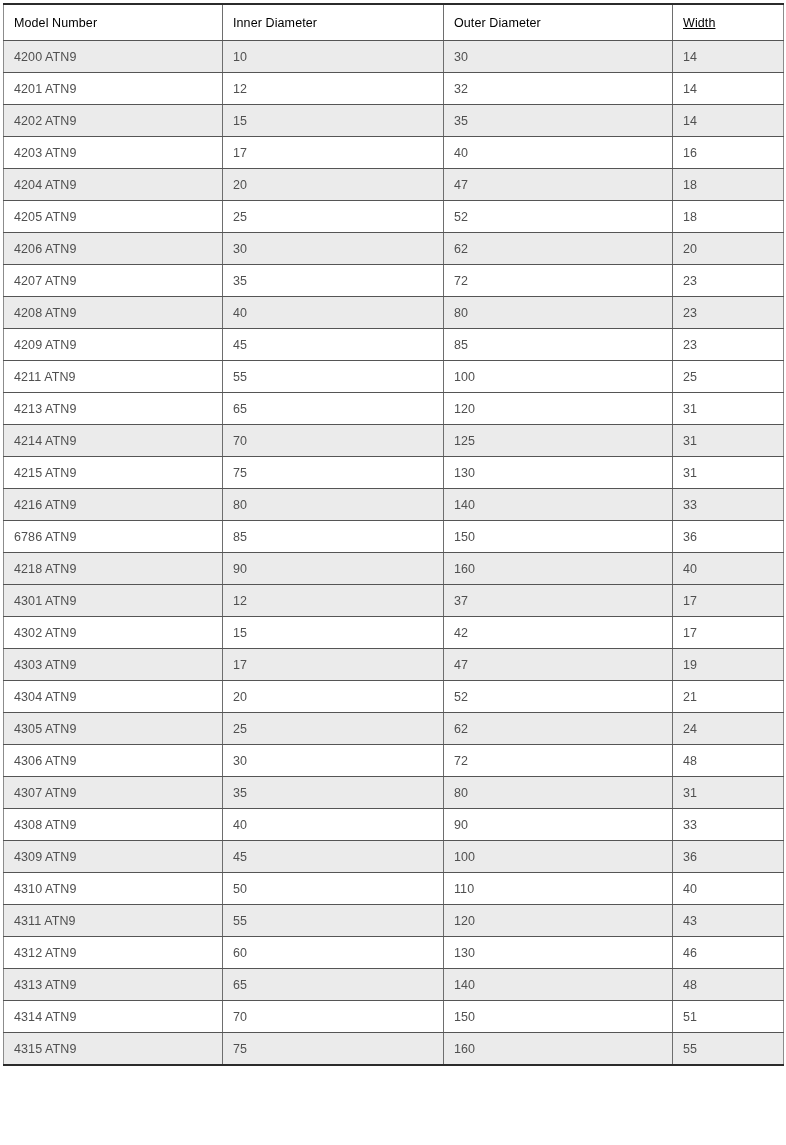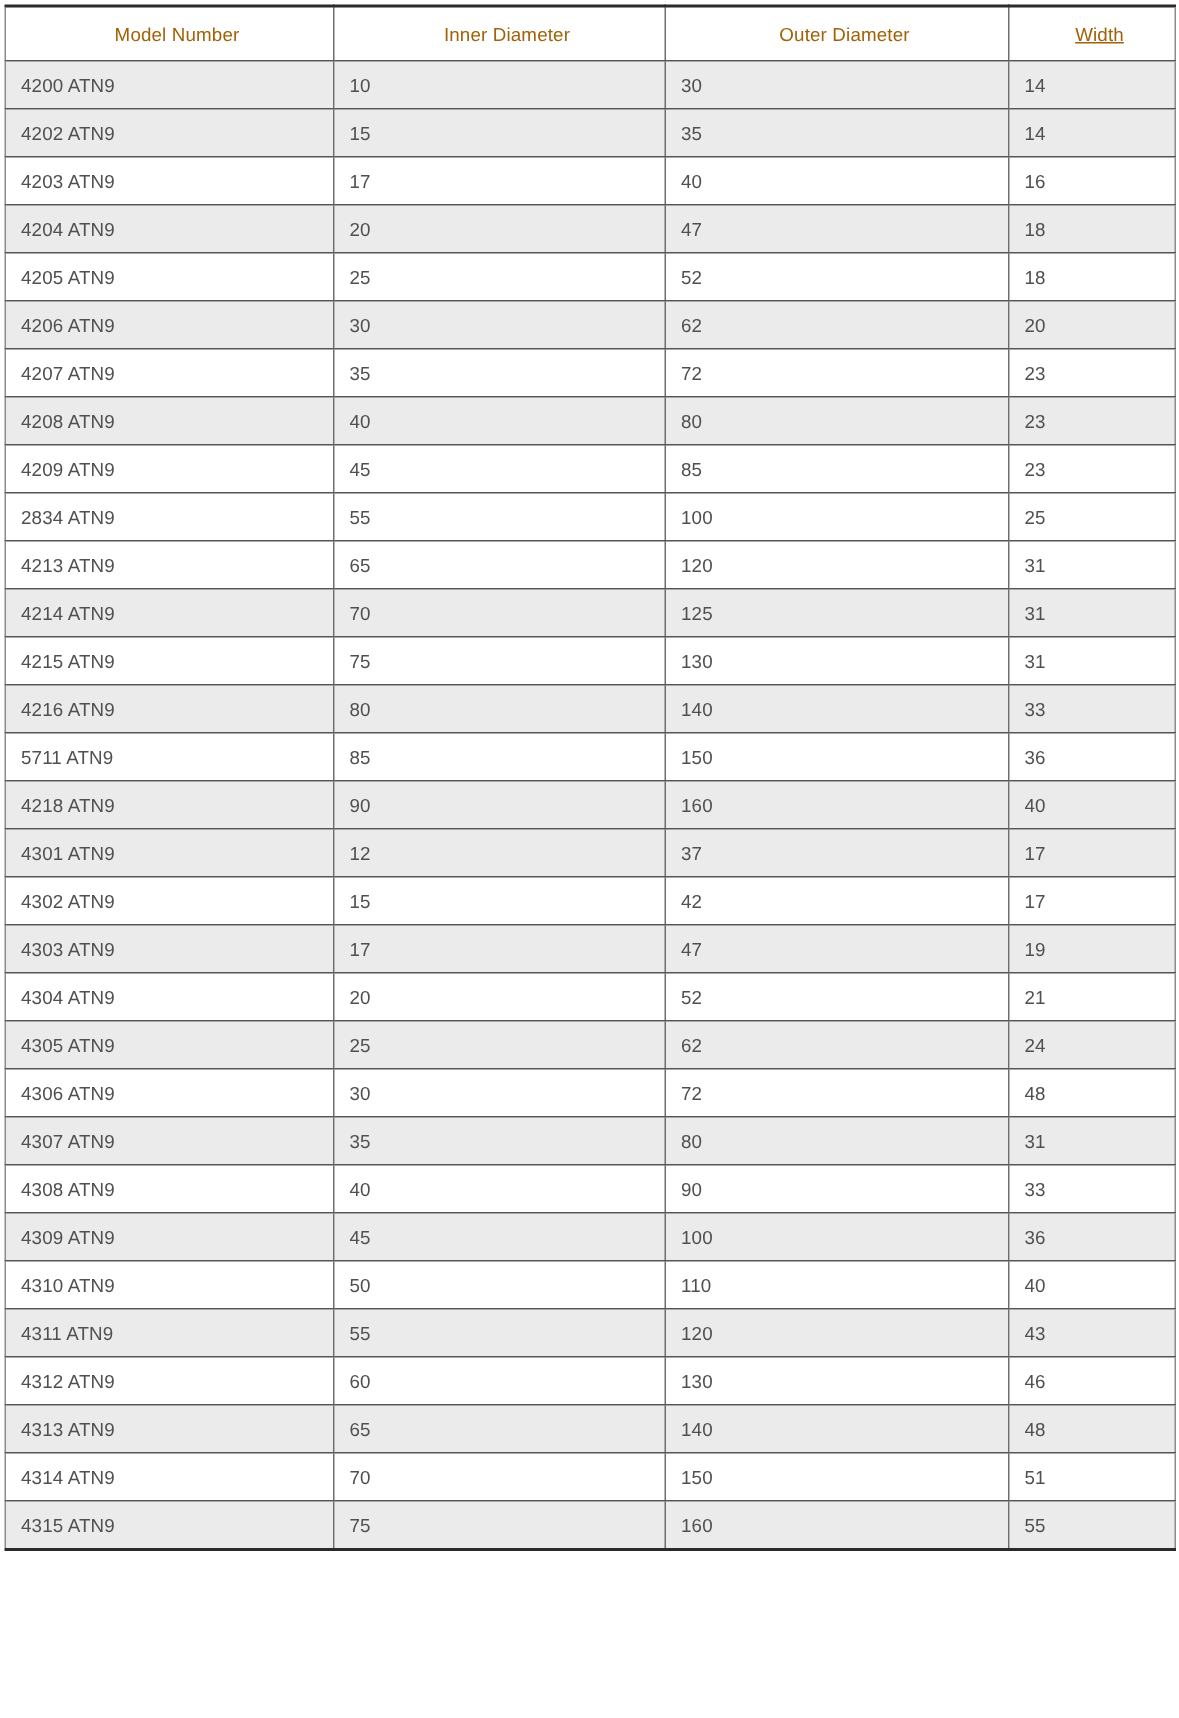--- a/index.html
+++ b/index.html
@@ -32,24 +32,24 @@
   }
 
   table.spec-table col.c0 { width: 219px; }
   table.spec-table col.c1 { width: 221px; }
   table.spec-table col.c2 { width: 229px; }
   table.spec-table col.c3 { width: 111px; }
 
   table.spec-table thead th {
     height: 35px;
     background: #ffffff;
-    color: #a16207;
+    color: #000000;
     font-weight: 400;
     font-size: 12.5px;
-    text-align: center;
+    text-align: left;
     padding: 0 0 0 10px;
     border-right: 1px solid #6e6e6e;
     border-bottom: 1px solid #555555;
     white-space: nowrap;
     overflow: hidden;
     letter-spacing: 0.1px;
   }
   table.spec-table thead th:last-child {
     border-right: none;
     text-decoration: underline;
@@ -101,20 +101,26 @@
         <th>Width</th>
       </tr>
     </thead>
     <tbody id="table-body">
         <tr class="shaded">
           <td>4200 ATN9</td>
           <td>10</td>
           <td>30</td>
           <td>14</td>
         </tr>
+        <tr class="plain">
+          <td>4201 ATN9</td>
+          <td>12</td>
+          <td>32</td>
+          <td>14</td>
+        </tr>
         <tr class="shaded">
           <td>4202 ATN9</td>
           <td>15</td>
           <td>35</td>
           <td>14</td>
         </tr>
         <tr class="plain">
           <td>4203 ATN9</td>
           <td>17</td>
           <td>40</td>
@@ -150,21 +156,21 @@
           <td>80</td>
           <td>23</td>
         </tr>
         <tr class="plain">
           <td>4209 ATN9</td>
           <td>45</td>
           <td>85</td>
           <td>23</td>
         </tr>
         <tr class="plain">
-          <td>2834 ATN9</td>
+          <td>4211 ATN9</td>
           <td>55</td>
           <td>100</td>
           <td>25</td>
         </tr>
         <tr class="plain">
           <td>4213 ATN9</td>
           <td>65</td>
           <td>120</td>
           <td>31</td>
         </tr>
@@ -180,21 +186,21 @@
           <td>130</td>
           <td>31</td>
         </tr>
         <tr class="shaded">
           <td>4216 ATN9</td>
           <td>80</td>
           <td>140</td>
           <td>33</td>
         </tr>
         <tr class="plain">
-          <td>5711 ATN9</td>
+          <td>6786 ATN9</td>
           <td>85</td>
           <td>150</td>
           <td>36</td>
         </tr>
         <tr class="shaded">
           <td>4218 ATN9</td>
           <td>90</td>
           <td>160</td>
           <td>40</td>
         </tr>

